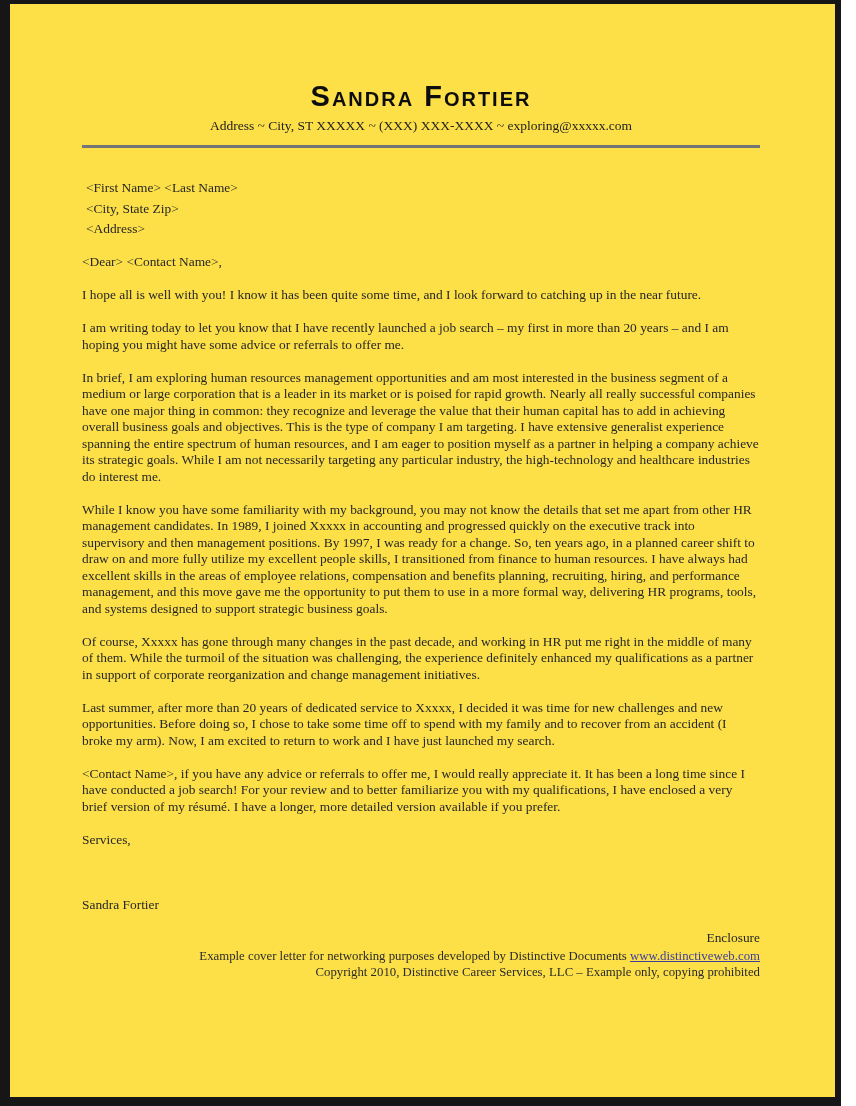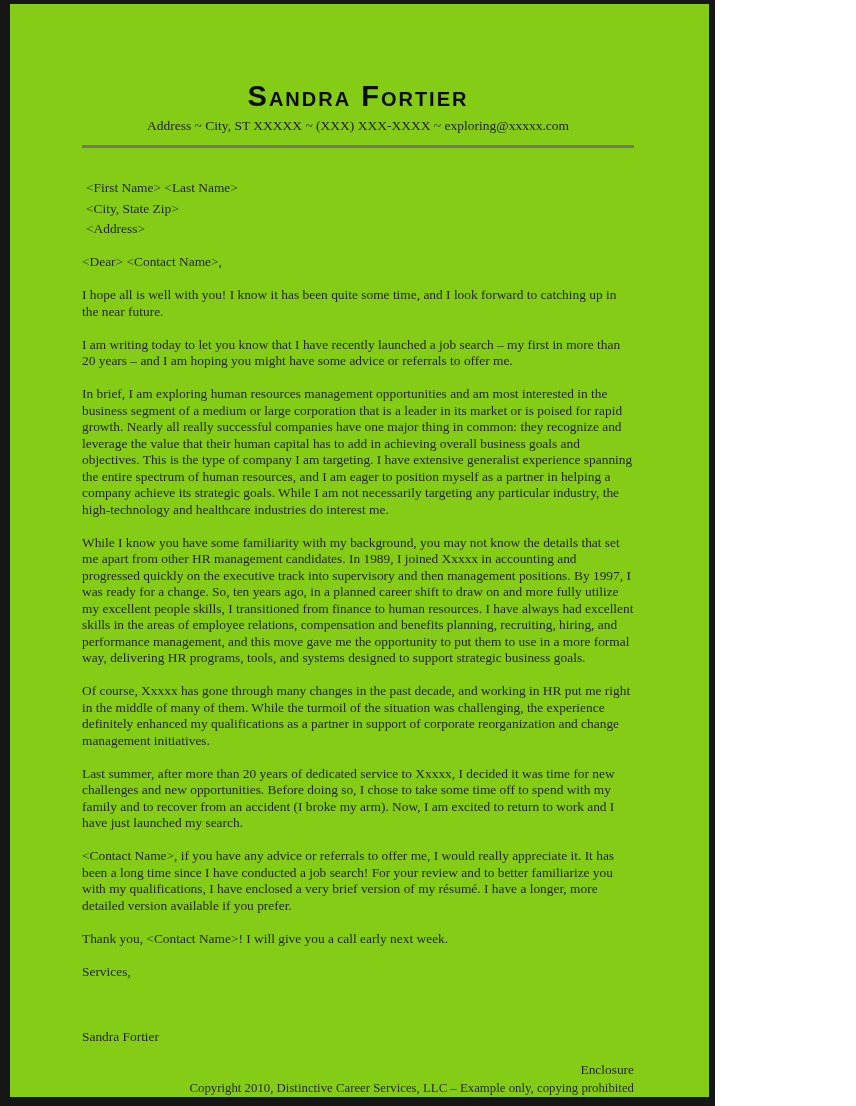--- a/index.html
+++ b/index.html
@@ -1,23 +1,23 @@
 <!DOCTYPE html>
 <html><head>
 <meta charset="utf-8">
 <style>
   html, body { margin: 0; padding: 0; background: #ffffff; }
   .page {
-    width: 715px;
+    width: 841px;
     height: 1106px;
     box-sizing: border-box;
     border-style: solid;
     border-color: #161616;
     border-width: 4px 6px 9px 10px;
-    background: #84cc16;
+    background: #fde047;
     padding: 78px 75px 0 72px;
     font-family: "Liberation Serif", serif;
     color: #262626;
     overflow: hidden;
   }
   .letterhead-name {
     text-align: center;
     font-family: "Liberation Sans", sans-serif;
     font-weight: bold;
     font-variant: small-caps;
@@ -82,27 +82,29 @@
 
     <p class="block">&lt;Dear&gt; &lt;Contact Name&gt;,</p>
 
     <p class="block">I hope all is well with you! I know it has been quite some time, and I look forward to catching up in the near future.</p>
     <p class="block">I am writing today to let you know that I have recently launched a job search – my first in more than 20 years – and I am hoping you might have some advice or referrals to offer me.</p>
     <p class="block">In brief, I am exploring human resources management opportunities and am most interested in the business segment of a medium or large corporation that is a leader in its market or is poised for rapid growth. Nearly all really successful companies have one major thing in common: they recognize and leverage the value that their human capital has to add in achieving overall business goals and objectives. This is the type of company I am targeting. I have extensive generalist experience spanning the entire spectrum of human resources, and I am eager to position myself as a partner in helping a company achieve its strategic goals. While I am not necessarily targeting any particular industry, the high-technology and healthcare industries do interest me.</p>
     <p class="block">While I know you have some familiarity with my background, you may not know the details that set me apart from other HR management candidates. In 1989, I joined Xxxxx in accounting and progressed quickly on the executive track into supervisory and then management positions. By 1997, I was ready for a change. So, ten years ago, in a planned career shift to draw on and more fully utilize my excellent people skills, I transitioned from finance to human resources. I have always had excellent skills in the areas of employee relations, compensation and benefits planning, recruiting, hiring, and performance management, and this move gave me the opportunity to put them to use in a more formal way, delivering HR programs, tools, and systems designed to support strategic business goals.</p>
     <p class="block">Of course, Xxxxx has gone through many changes in the past decade, and working in HR put me right in the middle of many of them. While the turmoil of the situation was challenging, the experience definitely enhanced my qualifications as a partner in support of corporate reorganization and change management initiatives.</p>
     <p class="block">Last summer, after more than 20 years of dedicated service to Xxxxx, I decided it was time for new challenges and new opportunities. Before doing so, I chose to take some time off to spend with my family and to recover from an accident (I broke my arm). Now, I am excited to return to work and I have just launched my search.</p>
     <p class="block">&lt;Contact Name&gt;, if you have any advice or referrals to offer me, I would really appreciate it. It has been a long time since I have conducted a job search! For your review and to better familiarize you with my qualifications, I have enclosed a very brief version of my résumé.  I have a longer, more detailed version available if you prefer.</p>
-    <p class="block">Thank you, &lt;Contact Name&gt;! I will give you a call early next week.</p>
 
     <p class="closing">Services,</p>
 
     <p class="signature">Sandra Fortier</p>
 
     <p class="enclosure">Enclosure</p>
 
   </div>
 
   <div class="doc-footer">
+    <div>
+      <span>Example cover letter for networking purposes developed by Distinctive Documents </span><a class="footer-link">www.distinctiveweb.com</a>
+    </div>
     <div>Copyright 2010, Distinctive Career Services, LLC – Example only, copying prohibited</div>
   </div>
 
 </div>
 
 </body></html>

